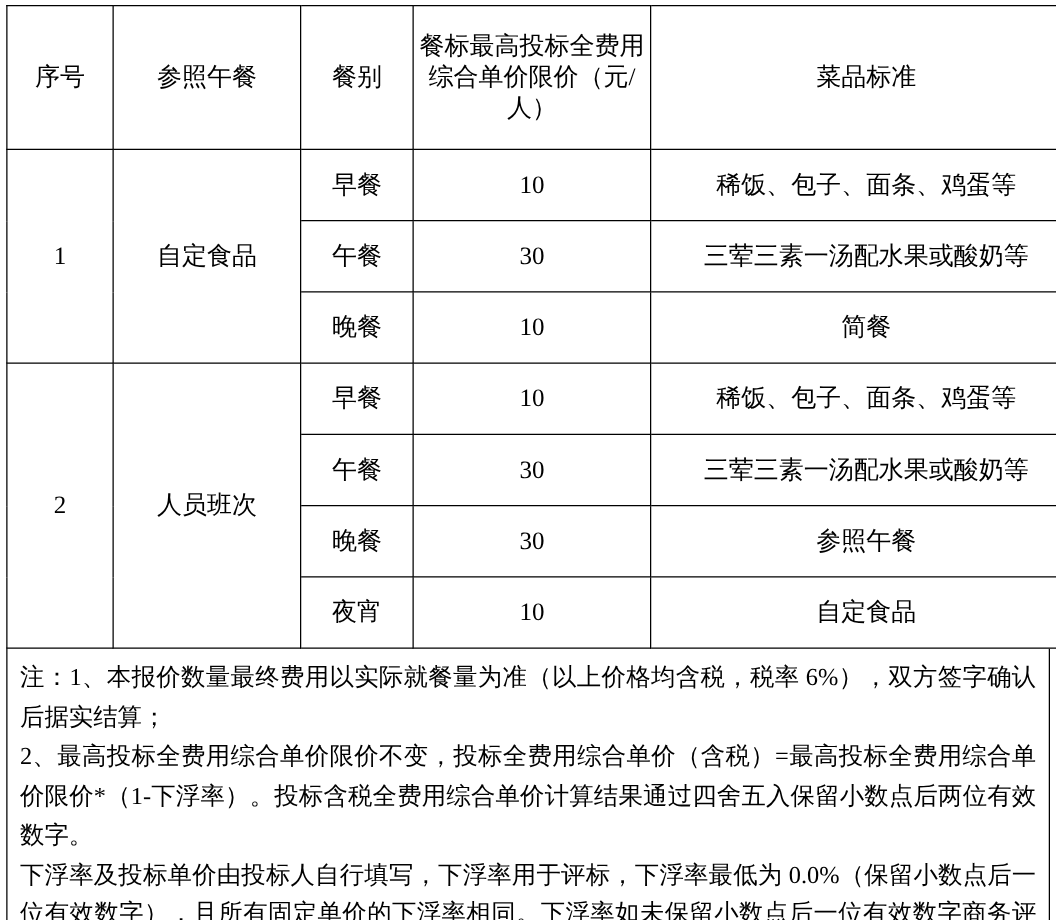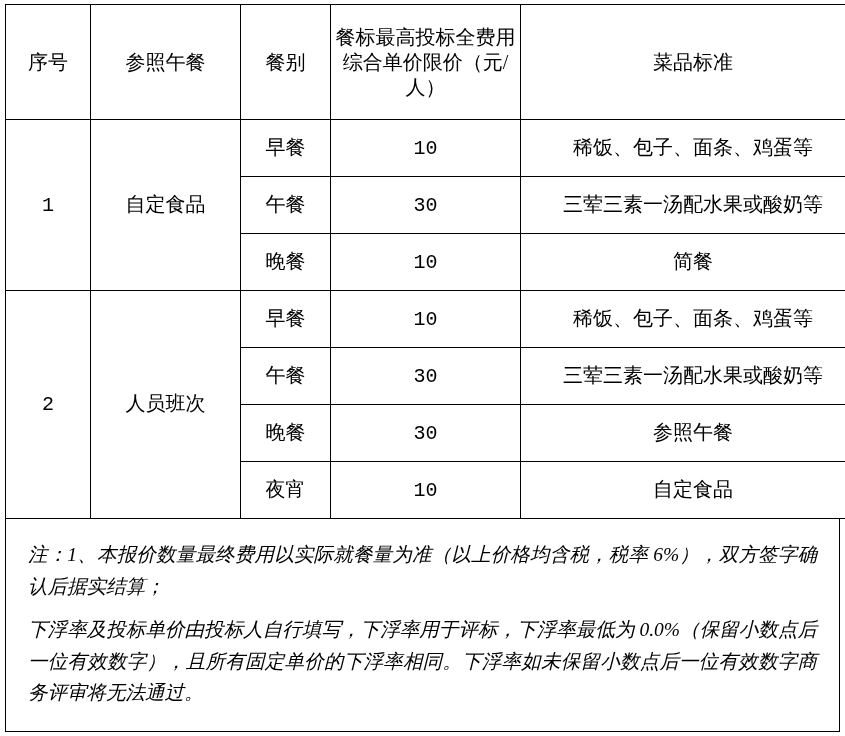--- a/index.html
+++ b/index.html
@@ -36,36 +36,35 @@
   td.head {
     font-size: 20px;
     height: 106px;
   }
   td.col-seq { width: 80px; }
   td.col-shift { width: 145px; }
   td.col-meal { width: 85px; }
   td.col-price { width: 185px; }
   td.col-std { width: 340px; }
 
-  td.row-cell { height: 48px; font-family: Liberation Mono, monospace; }
+  td.row-cell { height: 48px; }
 
   .notes {
     border: 1px solid #000000;
     border-top: none;
     width: 835px;
     box-sizing: border-box;
     padding: 8px 10px 10px 10px;
     font-size: 19.5px;
     line-height: 1.62;
     text-align: justify;
   }
   .notes p {
-    margin: 12px;
+    margin: 0;
     text-indent: 0;
-    font-style: italic;
   }
 </style>
 </head>
 <body>
 
 <div class="page">
 
   <table class="spec">
     <tbody>
       <tr>
@@ -114,16 +113,17 @@
       <tr>
         <td class="row-cell col-meal">夜宵</td>
         <td class="row-cell col-price">10</td>
         <td class="row-cell col-std">自定食品</td>
       </tr>
     </tbody>
   </table>
 
   <div class="notes">
     <p>注：1、本报价数量最终费用以实际就餐量为准（以上价格均含税，税率 6%），双方签字确认后据实结算；</p>
+    <p>2、最高投标全费用综合单价限价不变，投标全费用综合单价（含税）=最高投标全费用综合单价限价*（1-下浮率）。投标含税全费用综合单价计算结果通过四舍五入保留小数点后两位有效数字。</p>
     <p>下浮率及投标单价由投标人自行填写，下浮率用于评标，下浮率最低为 0.0%（保留小数点后一位有效数字），且所有固定单价的下浮率相同。下浮率如未保留小数点后一位有效数字商务评审将无法通过。</p>
   </div>
 
 </div>
 
 </body></html>

